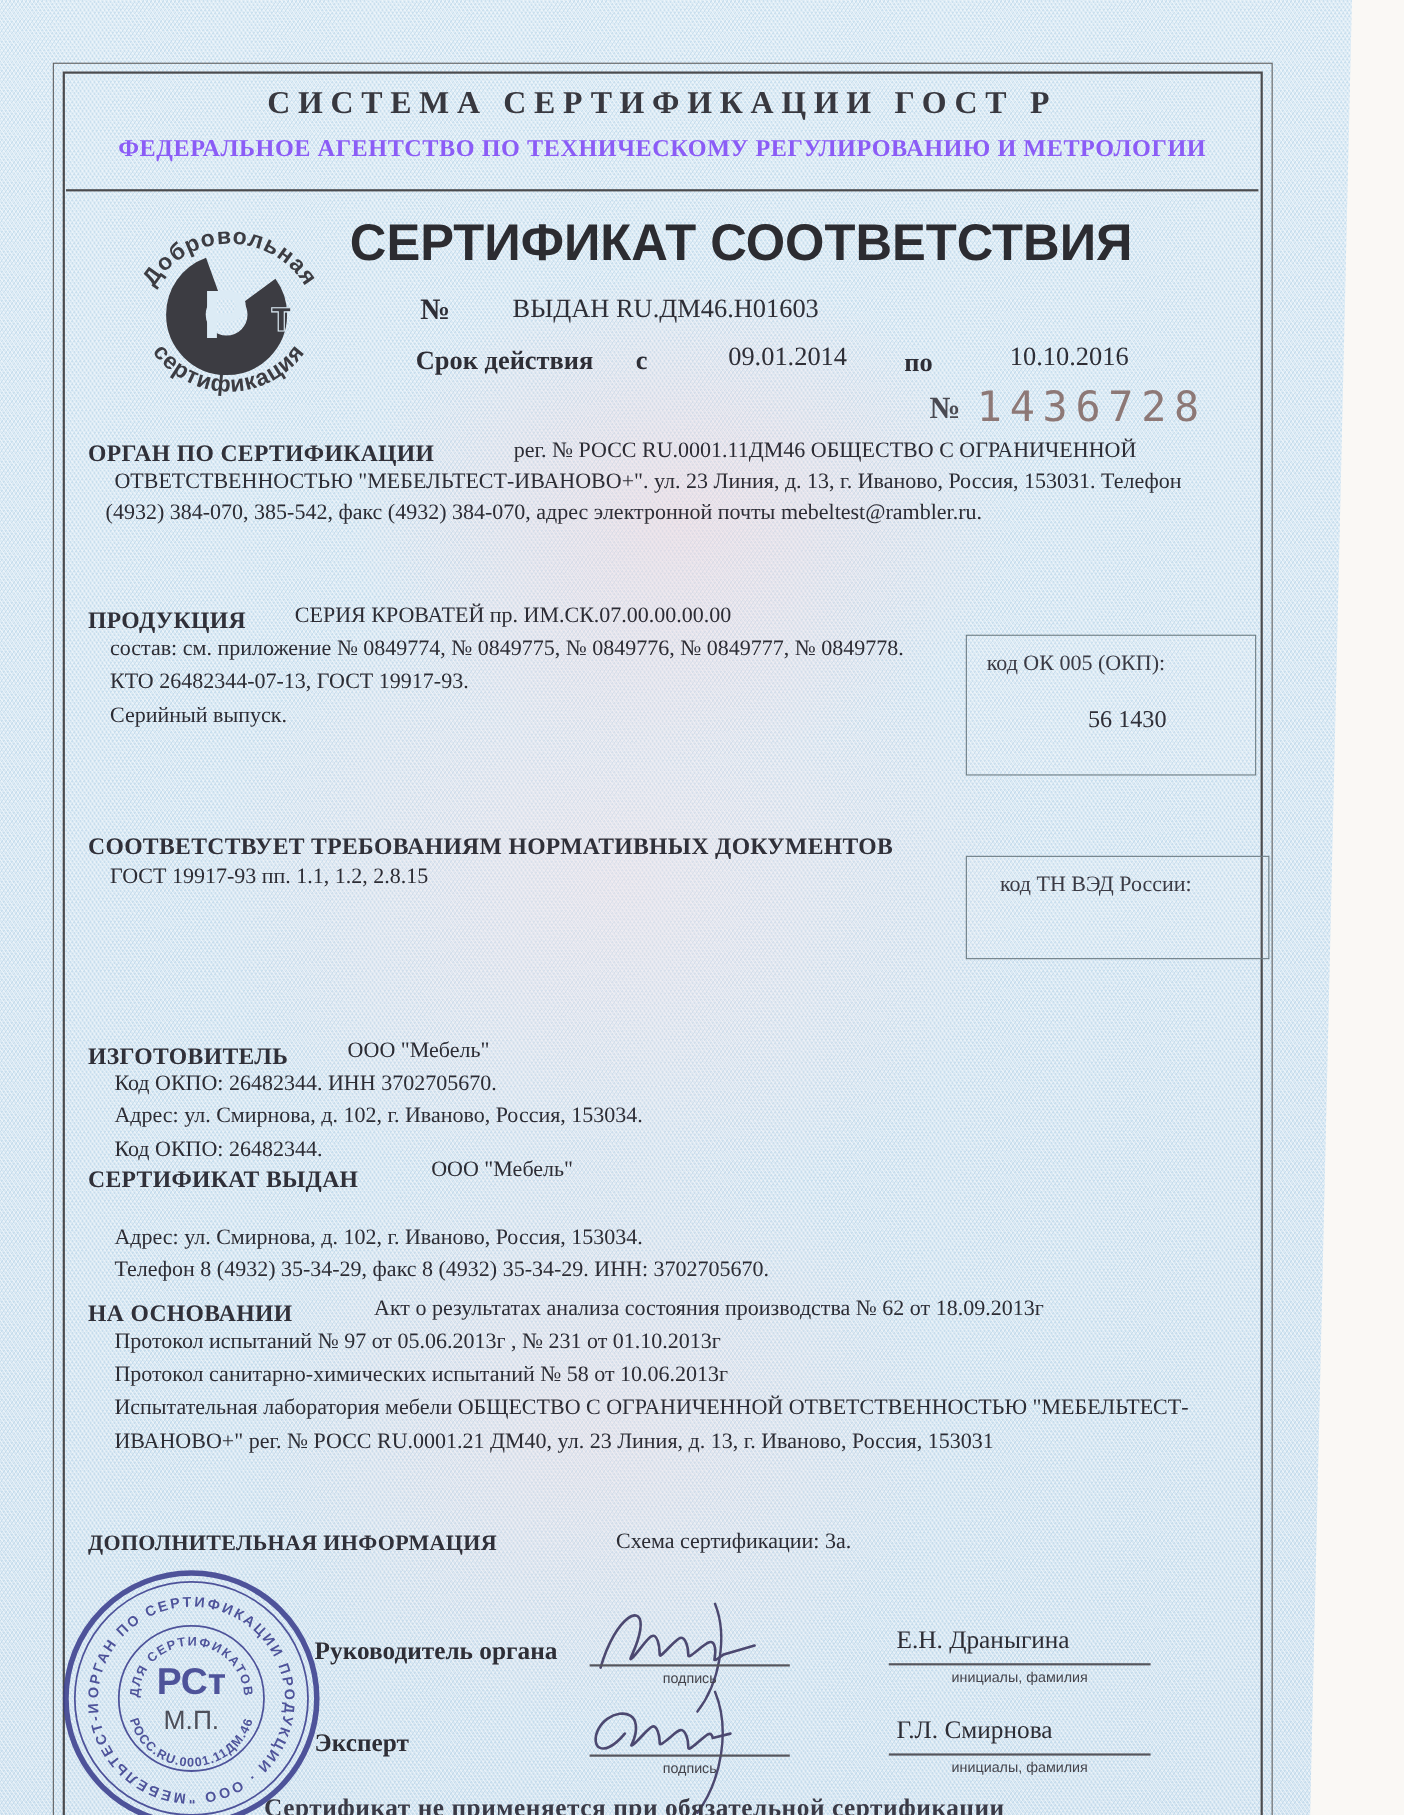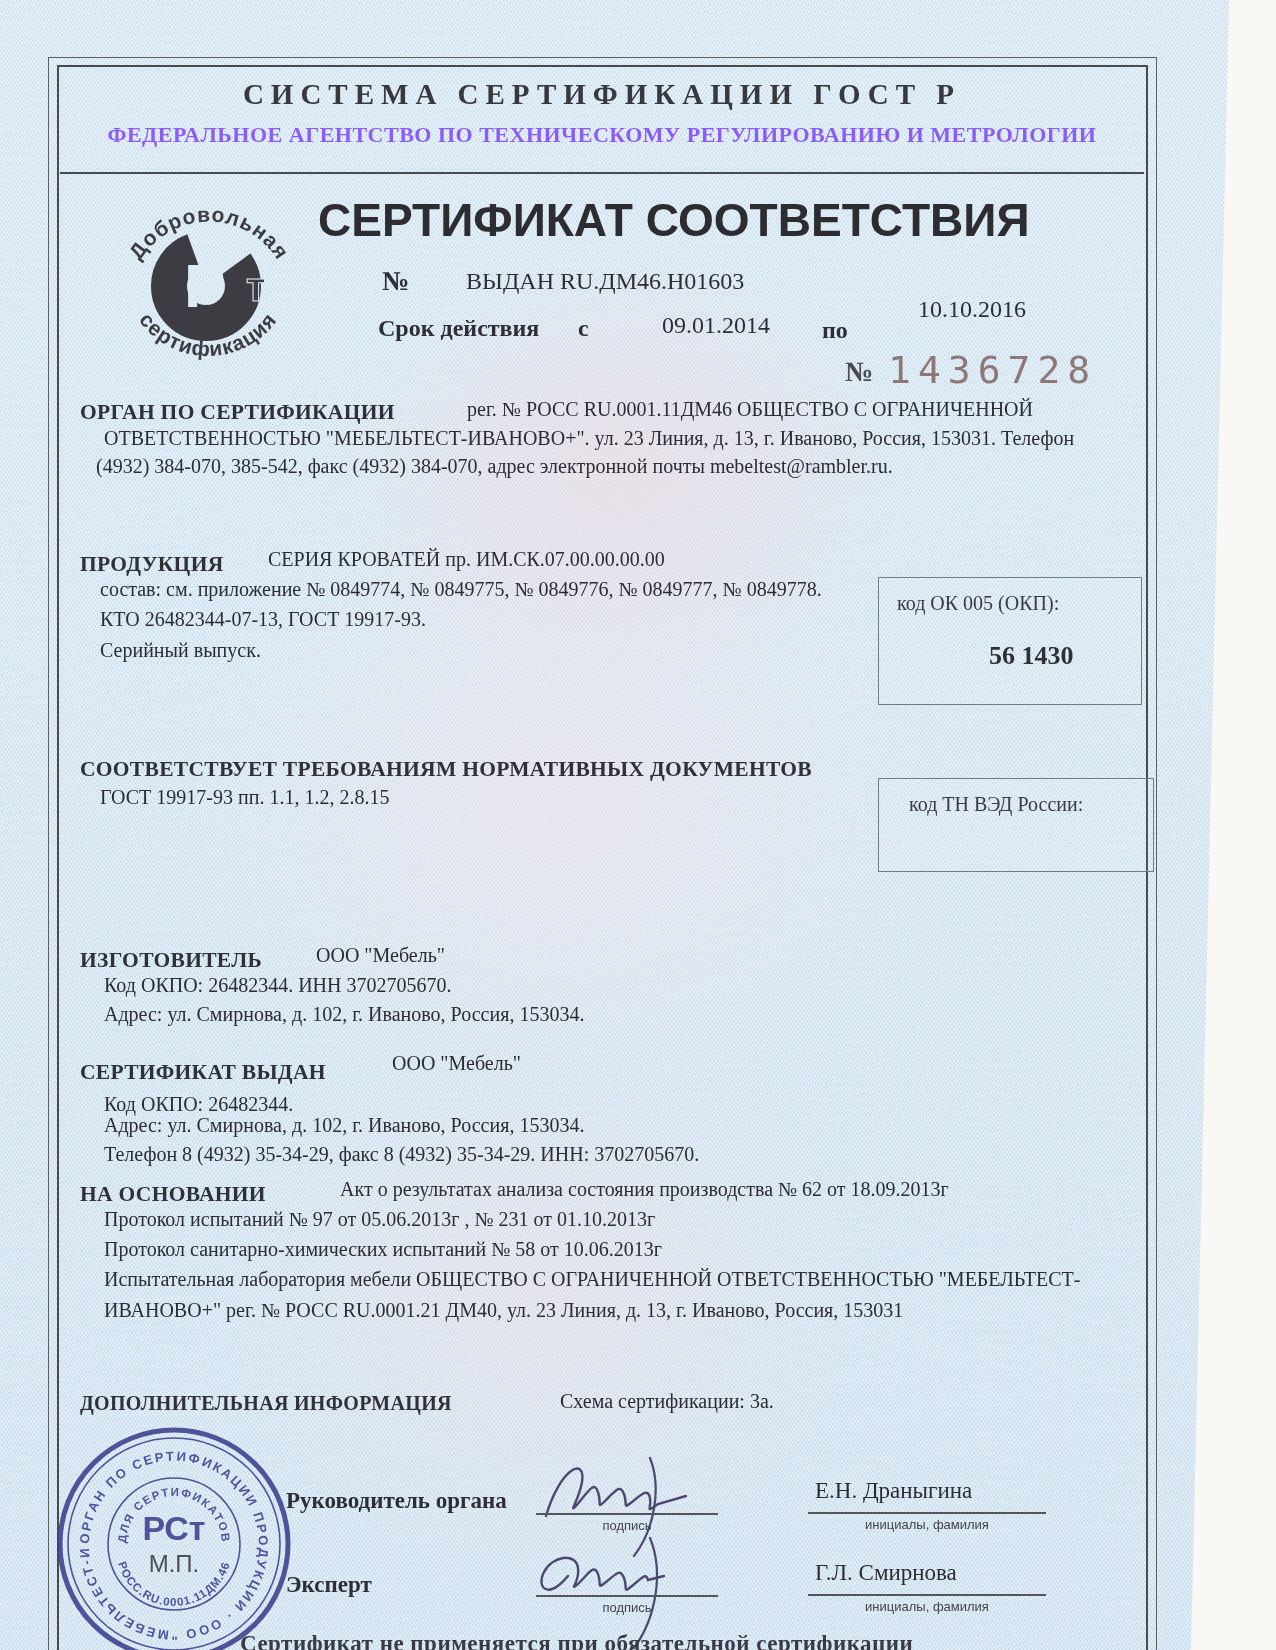--- a/index.html
+++ b/index.html
@@ -26,29 +26,29 @@
   .abs{position:absolute;}
   .hdr1{left:60px;top:78px;width:1084px;text-align:center;font-weight:bold;font-size:29px;letter-spacing:7px;color:#38383f;}
   .hdr2{left:60px;top:122px;width:1084px;text-align:center;font-weight:bold;font-size:22px;letter-spacing:.5px;color:#8b5cf6;}
   .doc-title{left:318px;top:192px;font-family:"Liberation Sans",sans-serif;font-weight:bold;font-size:47px;letter-spacing:0px;color:#2c2c31;transform:scaleX(.98);transform-origin:left;}
   .cert-no-label{left:382px;top:266px;font-size:27px;font-weight:bold;}
   .cert-no-value{left:466px;top:268px;font-size:24px;}
   .validity-label{left:378px;top:315px;font-size:24px;font-weight:bold;}
   .v-c{left:578px;top:315px;font-size:24px;font-weight:bold;}
   .v-from{left:662px;top:312px;font-size:24px;}
   .v-po{left:822px;top:317px;font-size:24px;font-weight:bold;}
-  .v-to{left:918px;top:296px;font-size:24px;}
+  .v-to{left:918px;top:312px;font-size:24px;}
   .blank-no-label{left:845px;top:356px;font-size:28px;font-weight:bold;color:#4a4a52;}
   .blank-no-value{left:888px;top:348px;font-family:"DejaVu Sans Mono",monospace;font-size:38px;letter-spacing:7px;color:#8d7876;}
   .sec-label{font-weight:bold;font-size:21.5px;letter-spacing:.3px;color:#303039;}
   .sec-value{font-size:20px;color:#2c2c34;}
   .sec-line{font-size:20px;color:#2c2c34;}
   .code-box{border:1px solid #6d7d84;background:rgba(255,255,255,.06);}
   .code-label{font-size:20px;color:#3a3a44;}
-  .code-value{font-size:26px;color:#2f2f38;font-weight:bold;}
+  .code-value{font-size:22px;color:#2f2f38;}
   .sig-role{font-weight:bold;font-size:23px;color:#2e2e36;}
   .sig-line{height:2px;background:#55555c;}
   .sig-caption{font-family:"Liberation Sans",sans-serif;font-size:13px;color:#44444c;text-align:center;}
   .sig-name{font-size:23px;color:#2c2c34;}
   .footer-note{font-size:23px;font-weight:bold;color:#3a3a46;letter-spacing:.5px;}
   svg text{font-family:"Liberation Sans",sans-serif;}
 </style>
 </head>
 <body>
 
@@ -116,21 +116,21 @@
   <div class="code-label" style="margin:14px 0 0 18px;">код ТН ВЭД России:</div>
 </div>
 
 <div class="abs sec-label" style="left:80px;top:948px;">ИЗГОТОВИТЕЛЬ</div>
 <div class="abs sec-value" style="left:316px;top:944px;">ООО "Мебель"</div>
 <div class="abs sec-line" style="left:104px;top:974px;">Код ОКПО: 26482344. ИНН 3702705670.</div>
 <div class="abs sec-line" style="left:104px;top:1003px;">Адрес: ул. Смирнова, д. 102, г. Иваново, Россия, 153034.</div>
 
 <div class="abs sec-label" style="left:80px;top:1060px;">СЕРТИФИКАТ ВЫДАН</div>
 <div class="abs sec-value" style="left:392px;top:1052px;">ООО "Мебель"</div>
-<div class="abs sec-line" style="left:104px;top:1093px;">Код ОКПО: 26482344.</div>
+<div class="abs sec-line" style="left:104px;top:1034px;">Код ОКПО: 26482344.</div>
 <div class="abs sec-line" style="left:104px;top:1114px;">Адрес: ул. Смирнова, д. 102, г. Иваново, Россия, 153034.</div>
 <div class="abs sec-line" style="left:104px;top:1143px;">Телефон 8 (4932) 35-34-29, факс 8 (4932) 35-34-29. ИНН: 3702705670.</div>
 
 <div class="abs sec-label" style="left:80px;top:1182px;">НА ОСНОВАНИИ</div>
 <div class="abs sec-value" style="left:340px;top:1178px;">Акт о результатах анализа состояния производства № 62 от 18.09.2013г</div>
 <div class="abs sec-line" style="left:104px;top:1208px;">Протокол испытаний № 97 от 05.06.2013г , № 231 от 01.10.2013г</div>
 <div class="abs sec-line" style="left:104px;top:1238px;">Протокол санитарно-химических испытаний № 58 от 10.06.2013г</div>
 <div class="abs sec-line" style="left:104px;top:1268px;">Испытательная лаборатория мебели ОБЩЕСТВО С ОГРАНИЧЕННОЙ ОТВЕТСТВЕННОСТЬЮ "МЕБЕЛЬТЕСТ-</div>
 <div class="abs sec-line" style="left:104px;top:1299px;">ИВАНОВО+" рег. № РОСС RU.0001.21 ДМ40, ул. 23 Линия, д. 13, г. Иваново, Россия, 153031</div>
 

